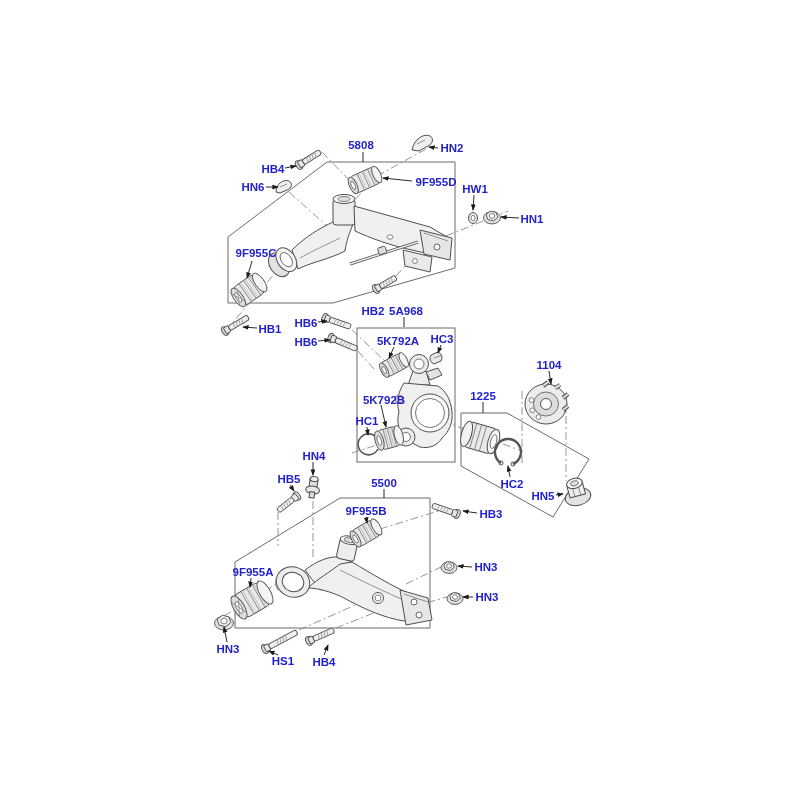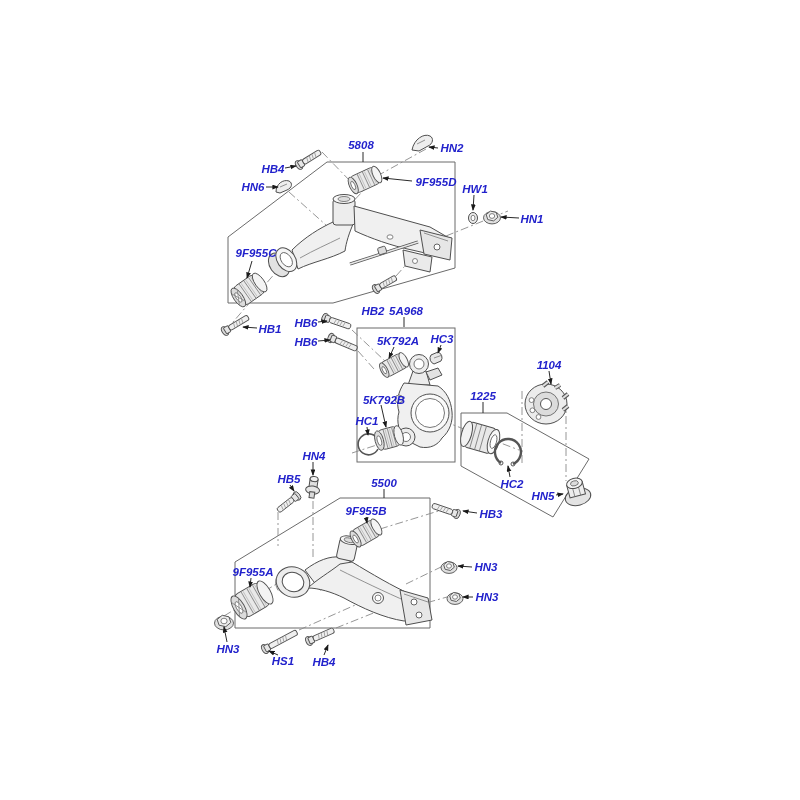--- a/index.html
+++ b/index.html
@@ -1,16 +1,16 @@
 <!DOCTYPE html>
 <html><head>
 <meta charset="utf-8">
 <style>
   html,body{margin:0;padding:0;background:#fff;}
-  .stage{position:relative;width:800px;height:708px;background:var(--bg,#fff);overflow:hidden;font-style:italic;}
+  .stage{position:relative;width:800px;height:708px;background:var(--bg,#fff);overflow:hidden;}
   svg{display:block;}
   .lbl{
     font-family:"Liberation Sans", sans-serif;
     font-weight:bold;
     font-size:11.5px;
     fill:var(--label-color,#2222cc);
   }
   .box{fill:none;stroke:#6b6b6b;stroke-width:1;}
   .axis{fill:none;stroke:#8a8a8a;stroke-width:0.9;stroke-dasharray:8 3 2 3;}
   .leader{fill:none;stroke:#2a2a2a;stroke-width:1;}

